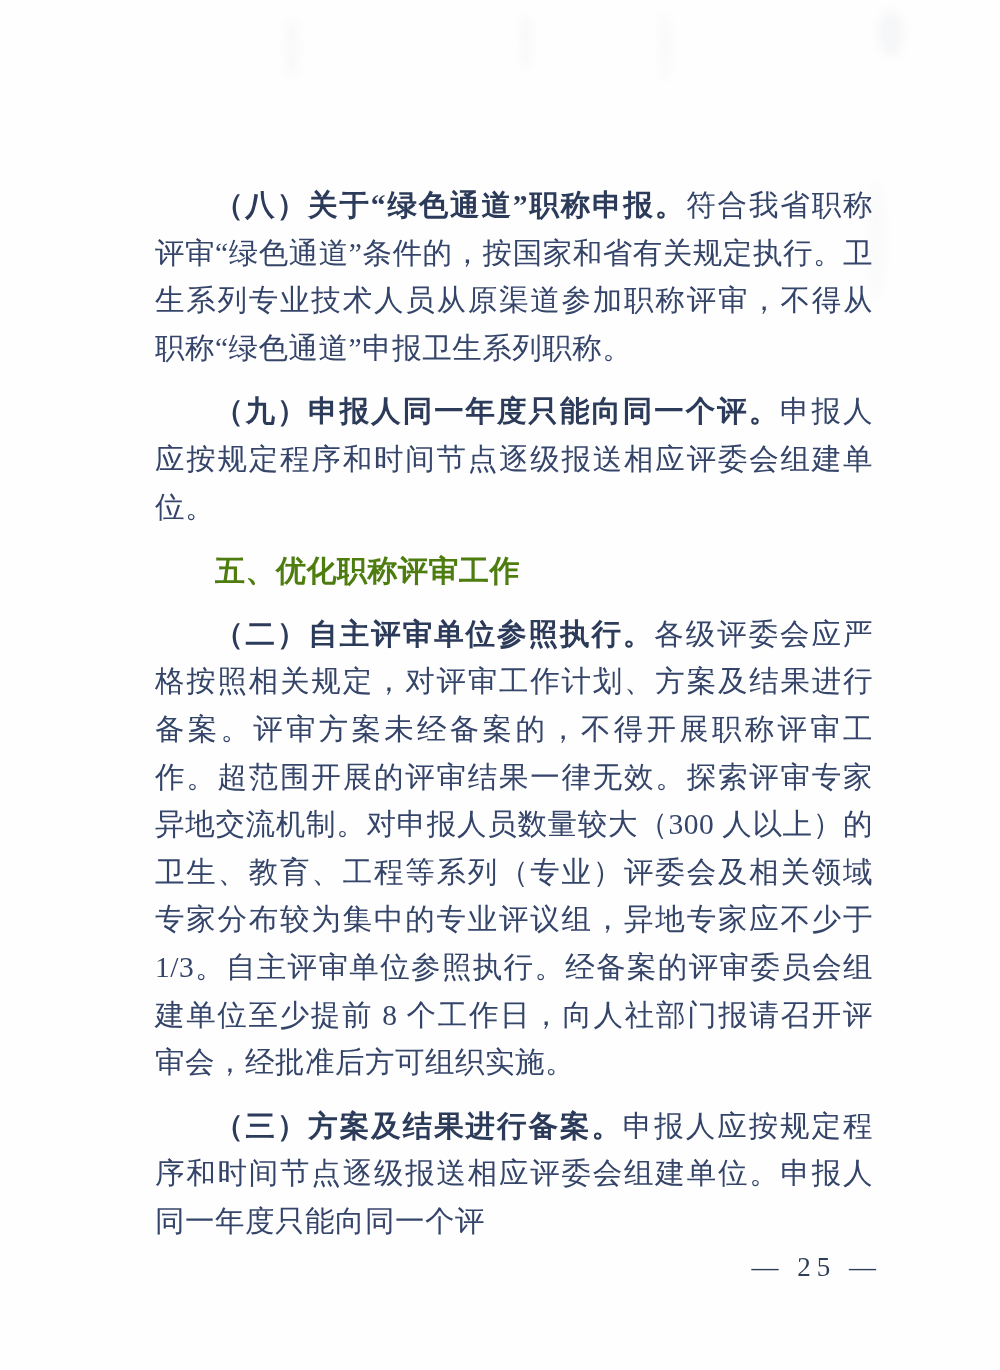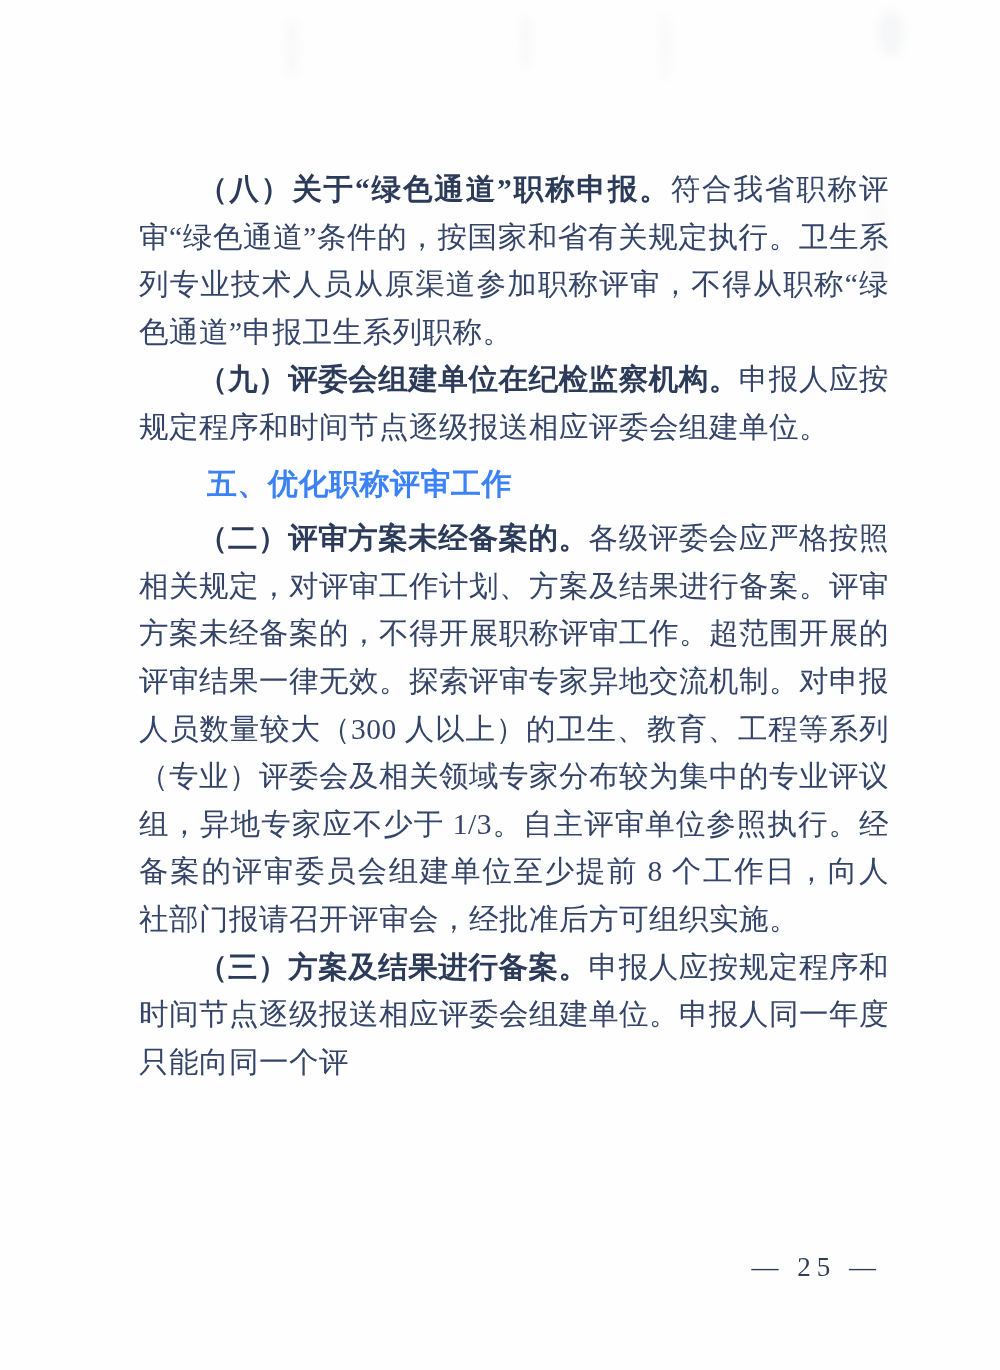--- a/index.html
+++ b/index.html
@@ -39,35 +39,35 @@
     left: 139px;
     top: 166px;
     width: 750px;
     color: #35456a;
     font-size: 29.5px;
     line-height: 47.6px;
     text-align: justify;
     letter-spacing: 0.5px;
   }
   .content p {
-    margin: 0;
+    margin: 16px;
     text-indent: 2em;
   }
   .lead {
     font-weight: bold;
     color: #2c3b59;
   }
   .section-heading {
-    margin: 8px;
+    margin: 16px;
     text-indent: 2em;
     font-family: "Liberation Sans", sans-serif;
     font-weight: 700;
     font-size: 30px;
     line-height: 47.6px;
-    color: #3b82f6;
+    color: #4d7c0f;
     text-align: left;
   }
   .page-footer {
     position: absolute;
     right: 118px;
     top: 1252px;
     color: #2e3d58;
     font-size: 27px;
     letter-spacing: 6px;
     font-family: "Liberation Serif", serif;
@@ -80,25 +80,25 @@
   <div class="artifact a1"></div>
   <div class="artifact a2"></div>
   <div class="artifact a3"></div>
   <div class="artifact a4"></div>
   <div class="artifact a5"></div>
 
   <div class="content">
 
     <p><span class="lead">（八）关于“绿色通道”职称申报。</span><span>符合我省职称评审“绿色通道”条件的，按国家和省有关规定执行。卫生系列专业技术人员从原渠道参加职称评审，不得从职称“绿色通道”申报卫生系列职称。</span></p>
 
-    <p><span class="lead">（九）评委会组建单位在纪检监察机构。</span><span>申报人应按规定程序和时间节点逐级报送相应评委会组建单位。</span></p>
+    <p><span class="lead">（九）申报人同一年度只能向同一个评。</span><span>申报人应按规定程序和时间节点逐级报送相应评委会组建单位。</span></p>
 
     <h2 class="section-heading">五、优化职称评审工作</h2>
 
 
-    <p><span class="lead">（二）评审方案未经备案的。</span><span>各级评委会应严格按照相关规定，对评审工作计划、方案及结果进行备案。评审方案未经备案的，不得开展职称评审工作。超范围开展的评审结果一律无效。探索评审专家异地交流机制。对申报人员数量较大（300 人以上）的卫生、教育、工程等系列（专业）评委会及相关领域专家分布较为集中的专业评议组，异地专家应不少于 1/3。自主评审单位参照执行。经备案的评审委员会组建单位至少提前 8 个工作日，向人社部门报请召开评审会，经批准后方可组织实施。</span></p>
+    <p><span class="lead">（二）自主评审单位参照执行。</span><span>各级评委会应严格按照相关规定，对评审工作计划、方案及结果进行备案。评审方案未经备案的，不得开展职称评审工作。超范围开展的评审结果一律无效。探索评审专家异地交流机制。对申报人员数量较大（300 人以上）的卫生、教育、工程等系列（专业）评委会及相关领域专家分布较为集中的专业评议组，异地专家应不少于 1/3。自主评审单位参照执行。经备案的评审委员会组建单位至少提前 8 个工作日，向人社部门报请召开评审会，经批准后方可组织实施。</span></p>
 
     <p><span class="lead">（三）方案及结果进行备案。</span><span>申报人应按规定程序和时间节点逐级报送相应评委会组建单位。申报人同一年度只能向同一个评</span></p>
 
   </div>
 
   <div class="page-footer">— 25 —</div>
 </div>
 
 </body></html>

